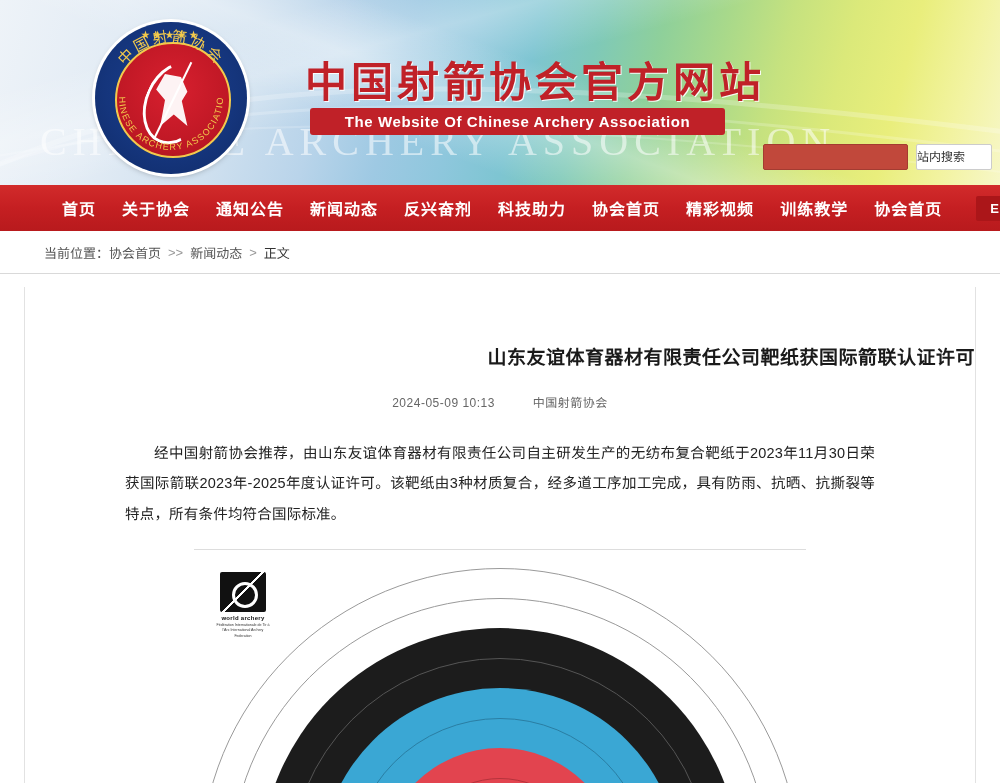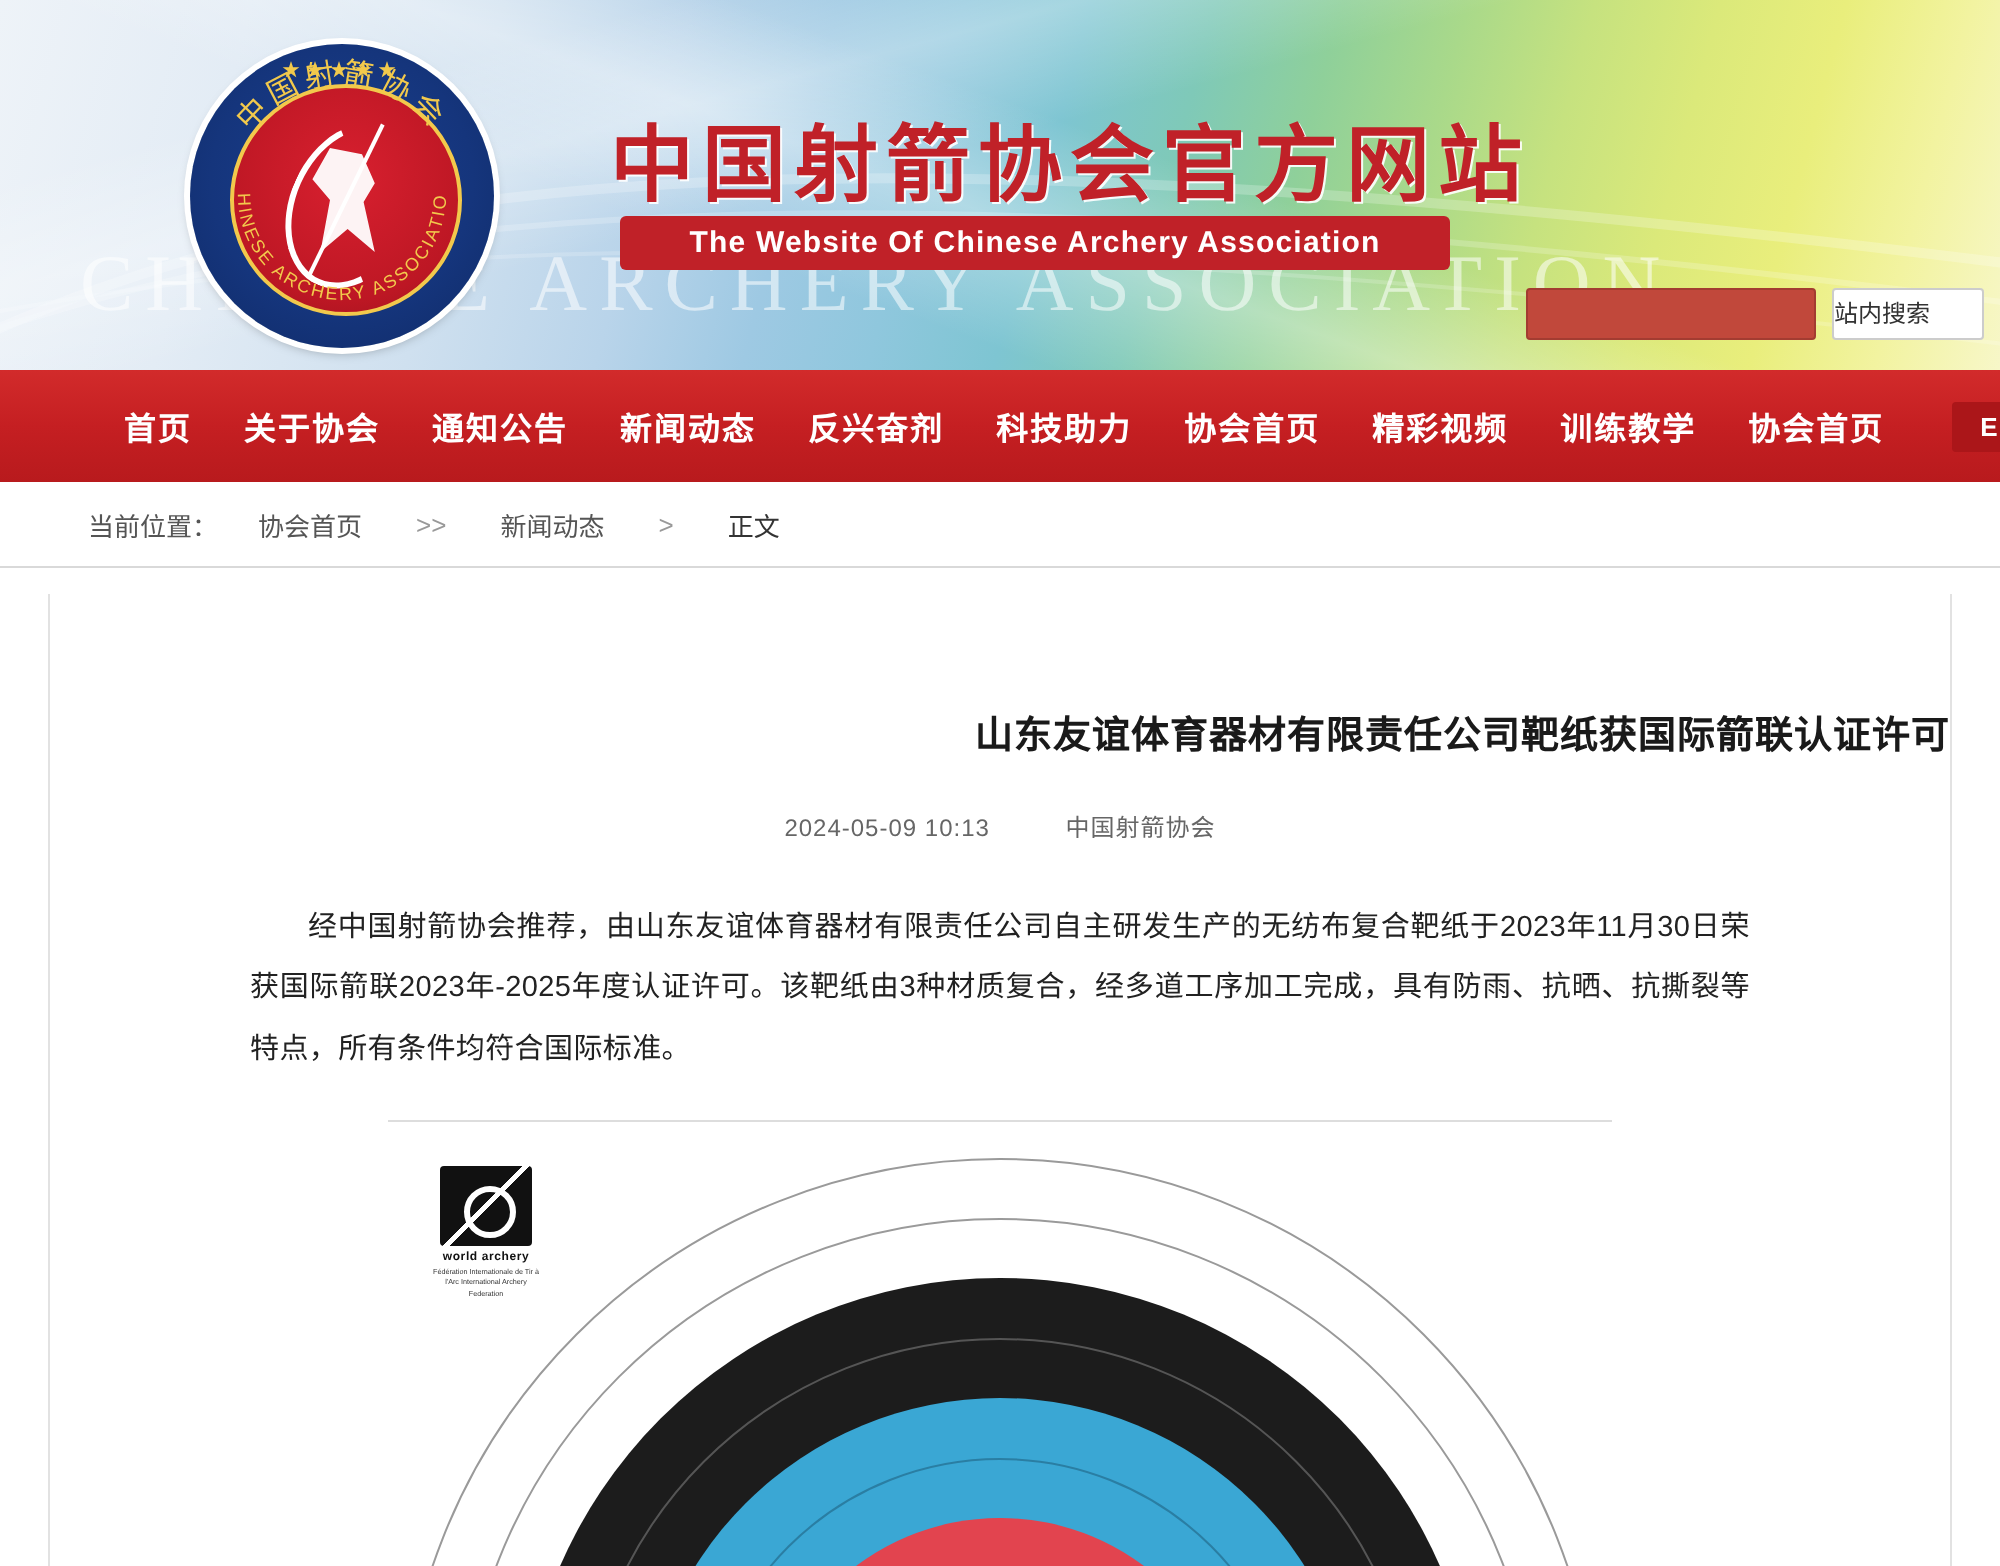--- a/index.html
+++ b/index.html
@@ -185,21 +185,21 @@
     font-size: 12px;
     line-height: 24px;
     text-align: left;
     box-sizing: border-box;
     cursor: pointer;
   }
 
   
   .nav {
     position: relative;
-    height: 56px;
+    height: 46px;
     background: linear-gradient(180deg, #d22b2b 0%, #c51f22 50%, #b81a1d 100%);
     display: flex;
     align-items: center;
     padding-left: 62px;
     box-sizing: border-box;
   }
   .nav-item {
     color: #ffffff;
     font-size: 16px;
     font-weight: bold;
@@ -224,21 +224,20 @@
   
   .crumb-wrap {
     height: 42px;
     border-bottom: 1px solid #d9d9d9;
     background: #ffffff;
     display: flex;
     align-items: center;
     padding-left: 44px;
     font-size: 13px;
     color: #555555;
-    gap: 20px;
   }
   .crumb-sep { margin: 0 7px; color: #999999; }
   .crumb-link { color: #555555; text-decoration: none; cursor: pointer; }
   .crumb-current { color: #333333; }
 
   
   .content-wrap {
     position: relative;
     margin: 0 24px;
     border-left: 1px solid #e2e2e2;

